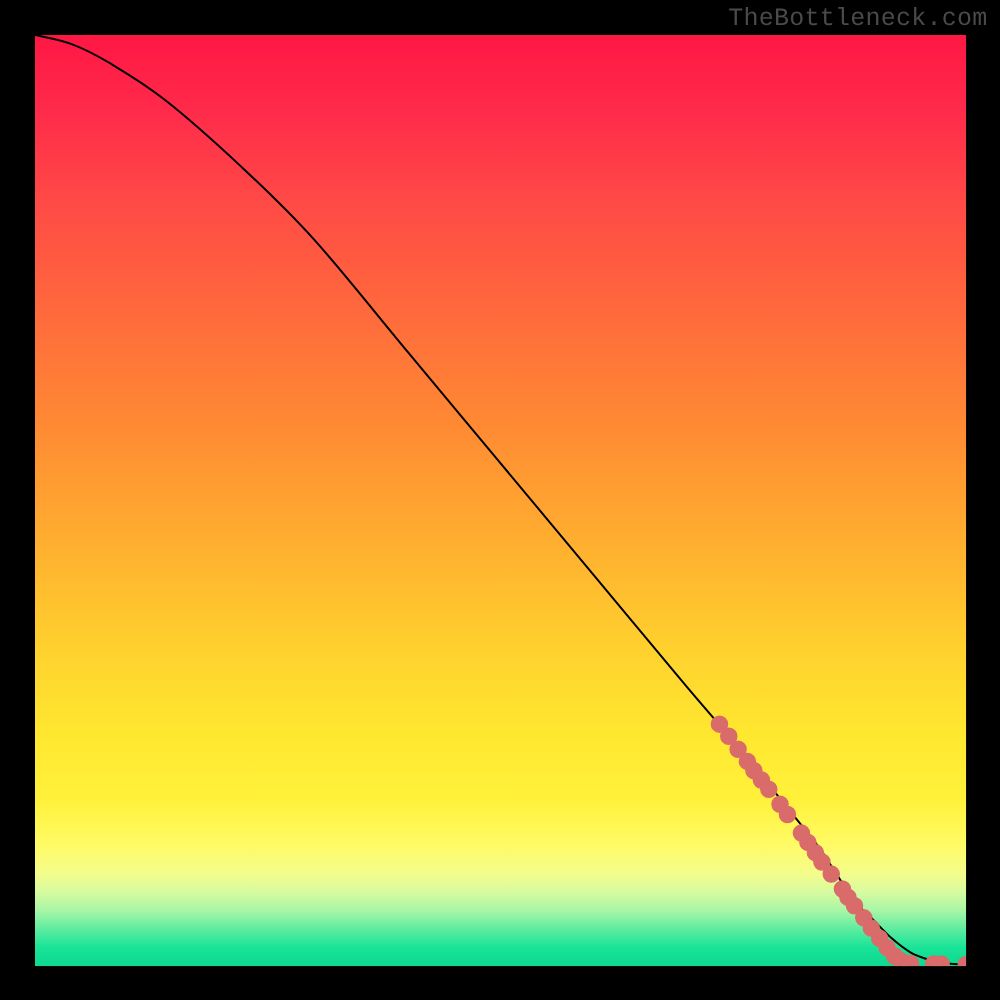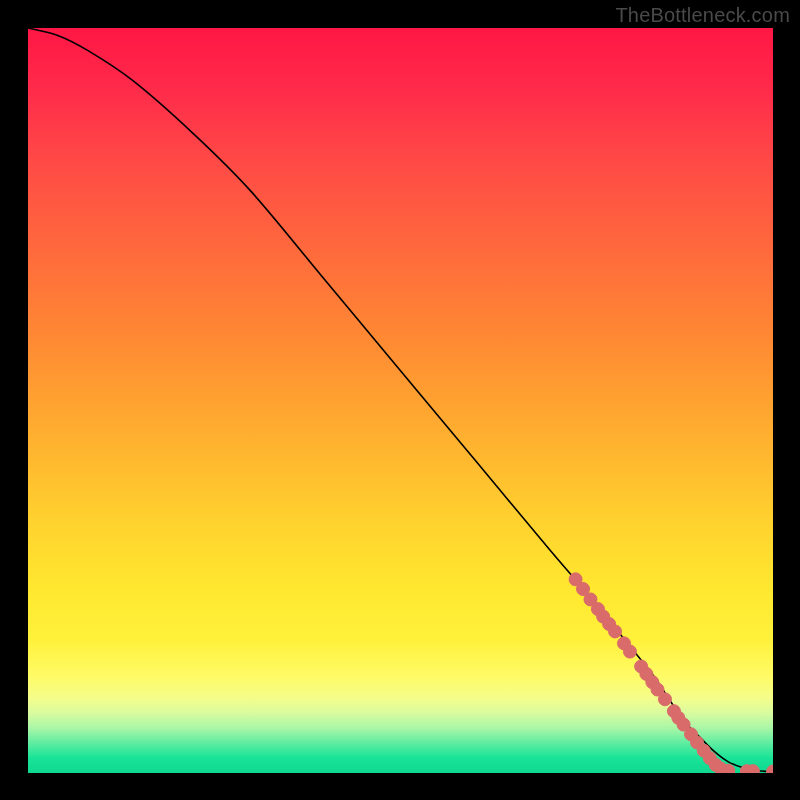--- a/index.html
+++ b/index.html
@@ -8,20 +8,21 @@
     width: 800px;
     height: 800px;
     background: #000;
     font-family: Arial, Helvetica, sans-serif;
     overflow: hidden;
   }
   .stage {
     position: relative;
     width: 800px;
     height: 800px;
+    font-family: Liberation Mono, monospace;
   }
   .plot-area {
     position: absolute;
     left: 28px;
     top: 28px;
     width: 745px;
     height: 745px;
     overflow: hidden;
   }
   .gradient-bg {

